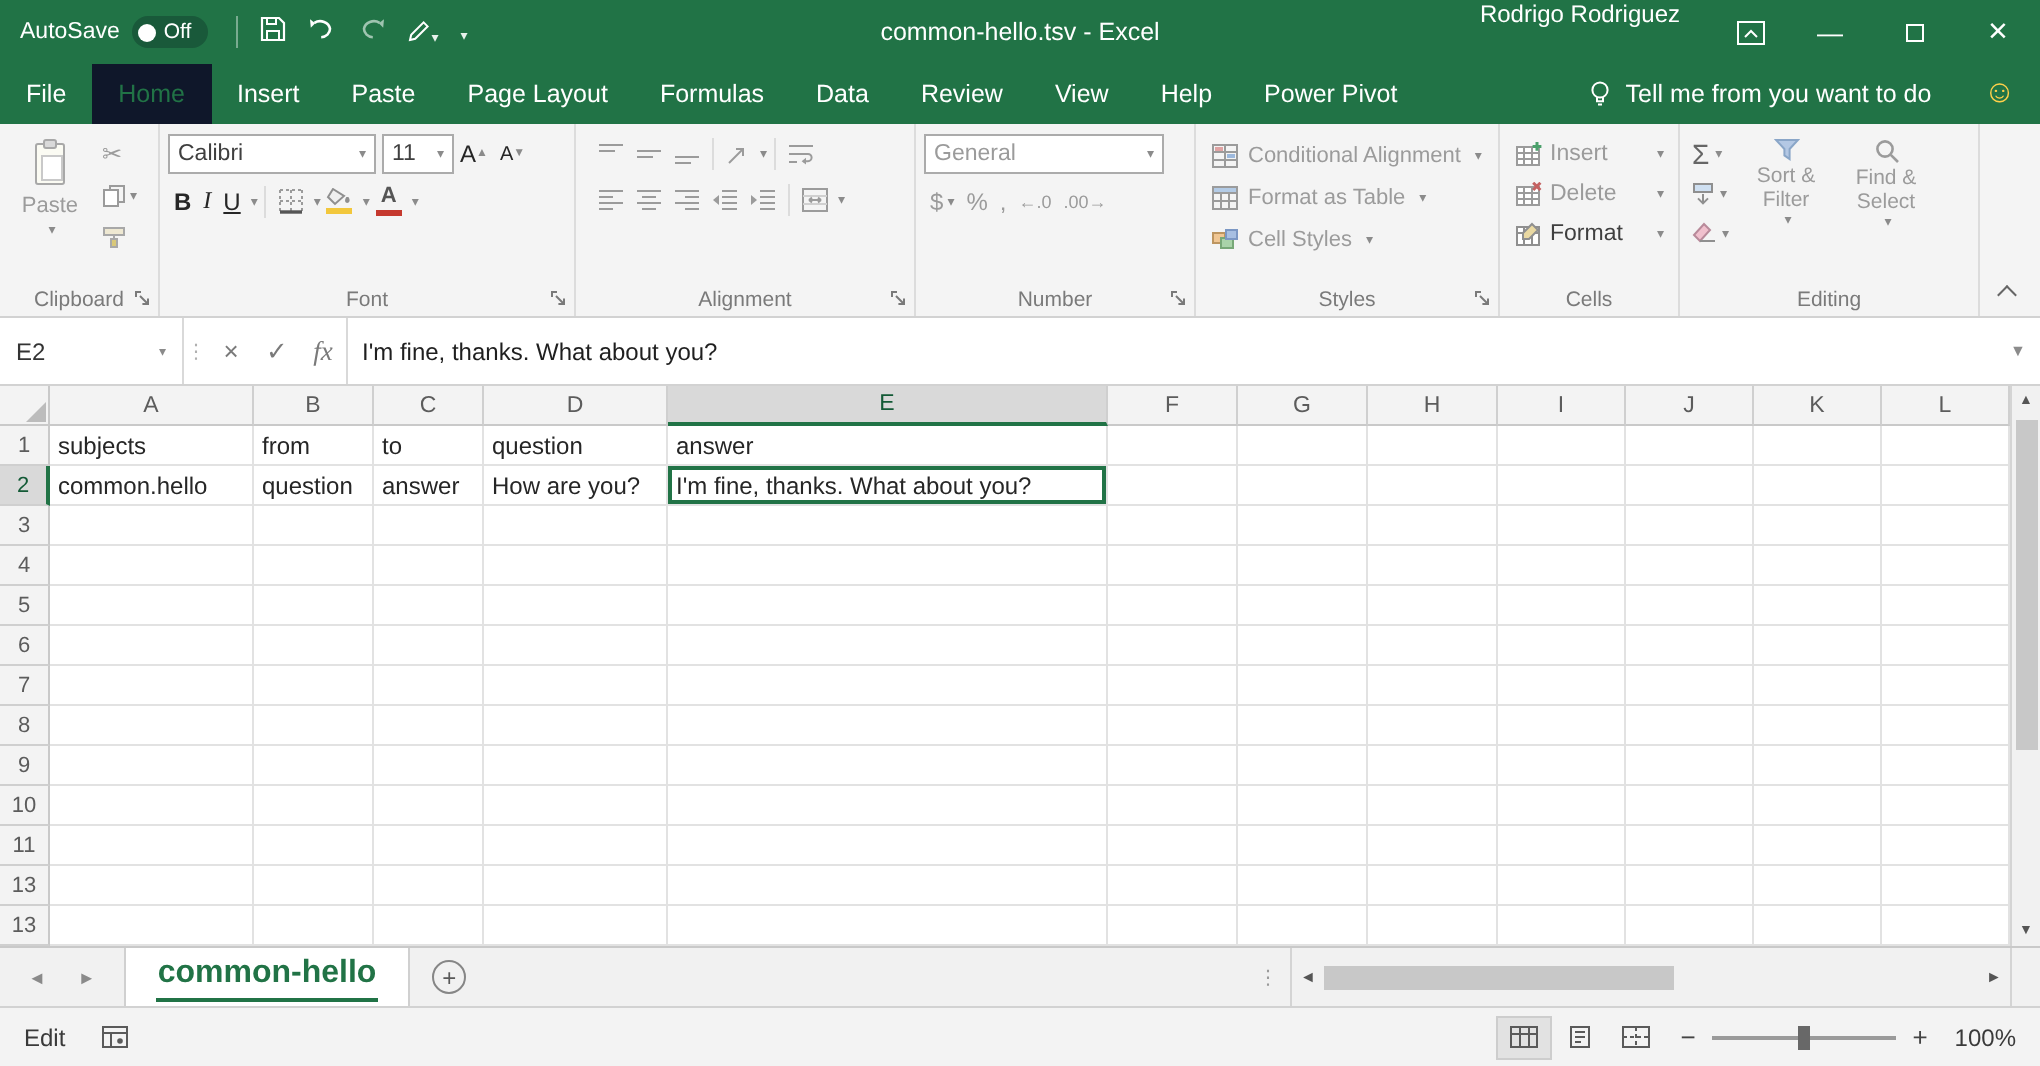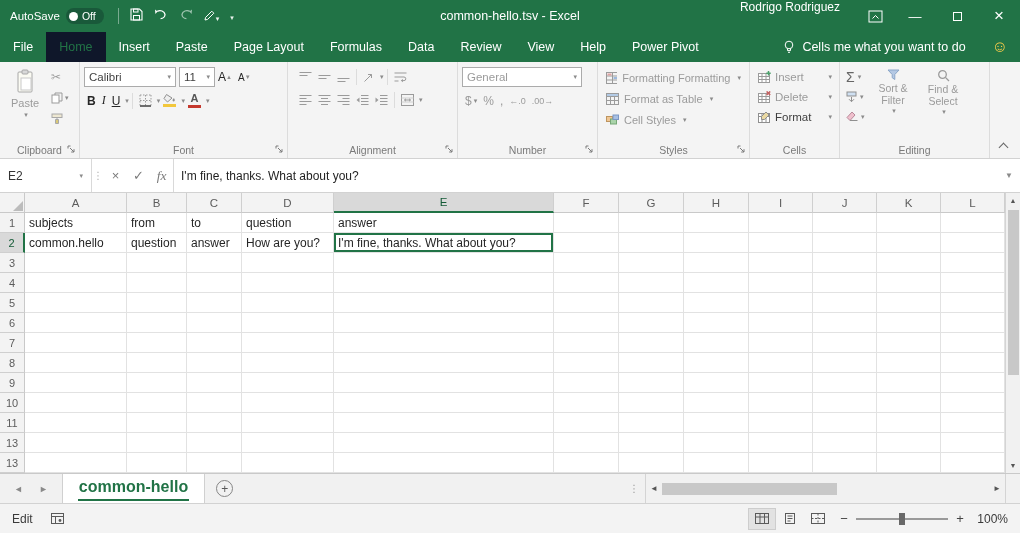--- a/index.html
+++ b/index.html
@@ -39,21 +39,21 @@
 .mini{height:19px;display:inline-flex;align-items:center;padding:0 3px;font-size:12px}
 .sep{width:1px;height:16px;background:#dcdcdc;margin:0 3px;align-self:center}
 .frow{display:flex;align-items:center}
 .frow.r2{margin-top:4px}
 .g-clip{width:80px}.g-font{width:208px}.g-align{width:170px}.g-number{width:140px}.g-styles{width:152px}.g-cells{width:90px}.g-edit{width:150px}
 .clip-inner{display:flex}
 .paste-btn{width:42px;display:flex;flex-direction:column;align-items:center;font-size:11px;color:#9b9b9b;gap:2px;padding-top:2px}
 .clip-col{display:flex;flex-direction:column;gap:2px;margin-left:2px}
 .combo{height:20px;background:#fff;border:1px solid #ababab;display:flex;align-items:center;padding:0 4px;font-size:11.5px;color:#3f3f3f}
 .combo .dd{margin-left:auto}
-.combo.name{width:92px}.combo.size{width:36px;margin-left:3px}.combo.wide{width:120px}
+.combo.name{width:104px}.combo.size{width:36px;margin-left:3px}.combo.wide{width:120px}
 .bld{font-weight:bold}.itl{font-style:italic;font-family:"Liberation Serif",serif}.unl{text-decoration:underline}
 .tinyup{font-size:6px;vertical-align:top;color:#8b8b8b}
 .smalla{font-size:10px}
 .fc-stack{display:flex;flex-direction:column;align-items:center;line-height:1}
 .fc-bar{width:13px;height:3px;margin-top:1px}
 .srow{height:21px;display:flex;align-items:center;gap:5px;padding:0 4px;font-size:11px;white-space:nowrap}
 .crow{height:20px;display:flex;align-items:center;gap:4px;padding:0 4px;font-size:11.5px;width:82px}
 .crow .dd{margin-left:auto}
 .edit-inner{display:flex;gap:3px}
 .ecol{display:flex;flex-direction:column;gap:1px}
@@ -180,21 +180,21 @@
         <div class="rtab">Review</div>
         <div class="rtab">View</div>
         <div class="rtab">Help</div>
         <div class="rtab">Power Pivot</div>
       </div>
     <div class="tellme">
       <svg width="12" height="14">
           <circle cx="6" cy="5" r="3.8" fill="none" stroke="#fff"></circle>
           <path d="M4.5 8.6 v2 h3 v-2 M5 12.3 h2" fill="none" stroke="#fff"></path>
         </svg>
-      <span>Cells me what you want to do</span>
+      <span>Tell me from you want to do</span>
     </div>
     <span class="smiley">☺</span>
   </div>
 
   <div class="ribbon">
 
     <div class="rgroup g-clip">
       <div class="clip-inner">
         <div class="paste-btn">
           <svg width="22" height="26">
@@ -396,21 +396,21 @@
     </div>
 
     <div class="rgroup g-styles">
       <div class="srow dis">
         <svg width="13" height="12">
             <rect x="0.5" y="0.5" width="12" height="11" fill="none" stroke="#9b9b9b"></rect>
             <path d="M0.5 4 h12 M0.5 8 h12 M6.5 0.5 v11" stroke="#9b9b9b"></path>
             <rect x="1.5" y="1.5" width="4" height="2" fill="#e0a3a3"></rect>
             <rect x="7.5" y="5" width="4" height="2" fill="#9db9dd"></rect>
           </svg>
-        <span>Formatting Formatting</span>
+        <span>Conditional Alignment</span>
           <span class="dd">▾</span>
       </div>
       <div class="srow dis">
         <svg width="13" height="12">
             <rect x="0.5" y="0.5" width="12" height="11" fill="none" stroke="#9b9b9b"></rect>
             <rect x="0.5" y="0.5" width="12" height="3" fill="#b3cbe6" stroke="#9b9b9b"></rect>
             <path d="M0.5 7.5 h12 M4.5 3.5 v8 M8.5 3.5 v8" stroke="#9b9b9b"></path>
           </svg>
         <span>Format as Table</span>
           <span class="dd">▾</span>

